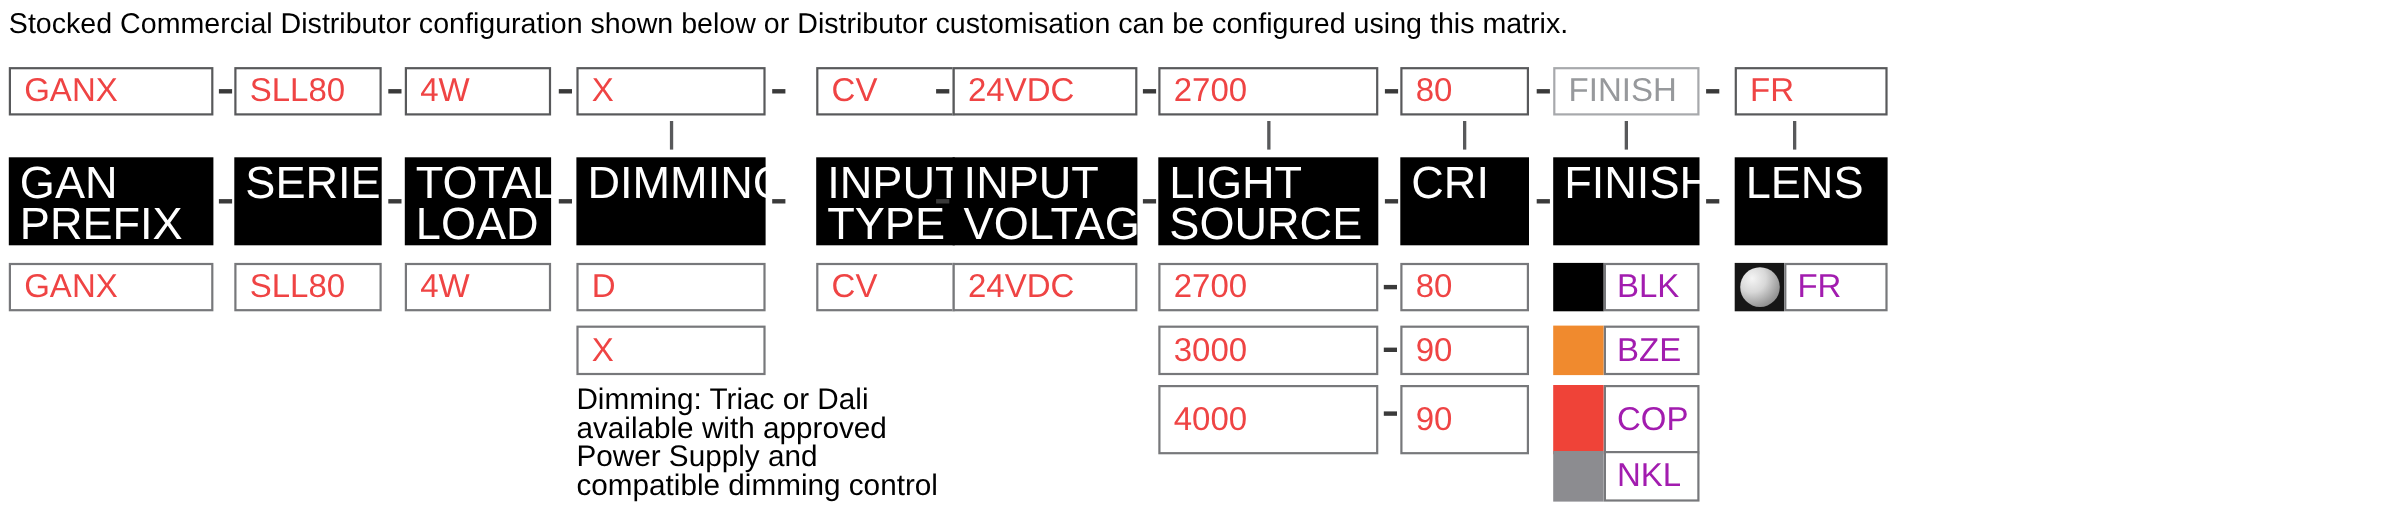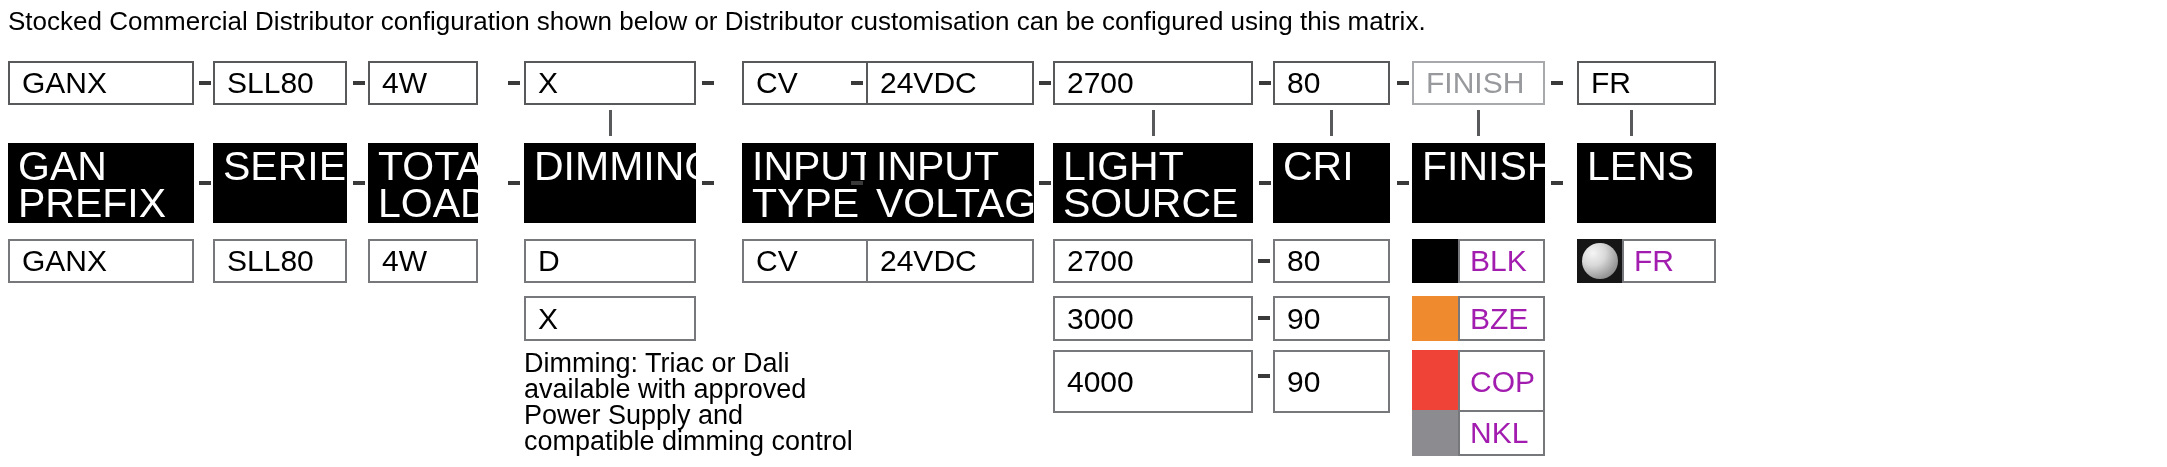--- a/index.html
+++ b/index.html
@@ -2,21 +2,21 @@
 <html><head>
 <meta charset="utf-8">
 <style>
   html,body{margin:0;padding:0;background:#fff;}
   body{width:2167px;height:467px;font-family:"Liberation Sans",sans-serif;}
   .stage{position:relative;width:2167px;height:467px;overflow:hidden;background:#fff;}
   .title{position:absolute;left:8px;top:6px;font-size:26px;color:#000;white-space:nowrap;}
 
   
   .box{position:absolute;box-sizing:border-box;background:#fff;display:flex;align-items:center;
-       padding-left:12px;font-size:30px;color:#000000;}
+       padding-left:12px;font-size:30px;color:#ef4444;}
   .code{border:2px solid #58595B;}
   .opt{border:2px solid #77787B;}
   .ghost{border-color:#A7A9AC;color:#97999C;}
 
   .hdr-box{position:absolute;box-sizing:border-box;background:#000;color:#fff;font-size:41px;
            line-height:37px;padding:5px 0 0 10px;white-space:pre-line;}
 
   .dash{position:absolute;width:12px;height:4px;background:#3A3A3A;}
   .conn{position:absolute;width:3px;height:26px;background:#58595B;top:110px;}
 
@@ -26,21 +26,21 @@
   
   .fin{position:absolute;display:flex;box-sizing:border-box;}
   .sw{flex:0 0 46px;width:46px;}
   .lbl{flex:1;border:2px solid #77787B;box-sizing:border-box;background:#fff;display:flex;
        align-items:center;padding-left:10px;font-size:30px;color:#a21caf;}
   .lens-sq{flex:0 0 45px;width:45px;background:#161616;display:flex;align-items:center;justify-content:center;}
   .lens-circle{width:36px;height:36px;border-radius:50%;
        background:radial-gradient(circle at 30% 28%,#f5f5f5 0%,#d8d8d8 35%,#9b9b9b 70%,#6f6f6f 100%);}
 
   
-  .c0{left:8px;width:186px}.c1{left:213px;width:134px}.c2{left:368px;width:110px}
+  .c0{left:8px;width:186px}.c1{left:213px;width:134px}.c2{left:368px;width:133px}
   .c3{left:524px;width:172px}.c4{left:742px;width:126px}.c5{left:866px;width:168px}
   .c6{left:1053px;width:200px}.c7{left:1273px;width:117px}.c8{left:1412px;width:133px}
   .c9{left:1577px;width:139px}
 
   
   .rowtop{top:61px;height:44px}.rowhdr{top:143px;height:80px}
   .row1{top:239px;height:44px}.row2{top:296px;height:45px}
   .row3{top:350px;height:63px}.row4{top:410px;height:46px}
 
   

